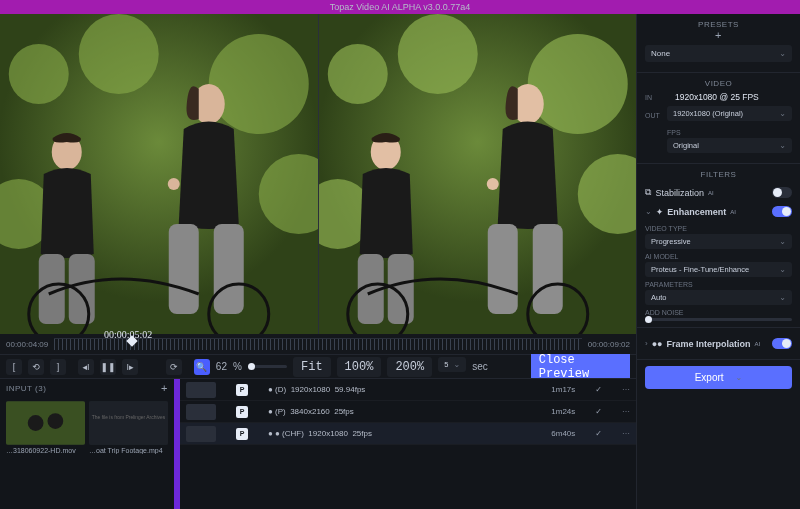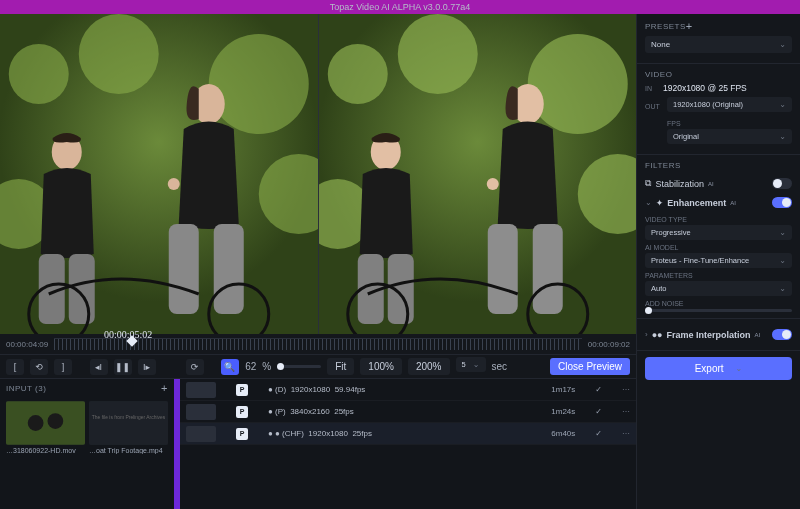--- a/index.html
+++ b/index.html
@@ -12,21 +12,21 @@
 .frame { flex: 1; position: relative; overflow: hidden; }
 .frame svg { width: 100%; height: 100%; display: block; }
 .divider-v { width: 1px; background: #2a2f3a; }
 .timeline { height: 20px; background: #14171c; display: flex; align-items: center; padding: 0 6px; gap: 6px; font-size: 8px; color: #7d8694; position: relative; }
 .ruler { flex: 1; height: 12px; position: relative; background: repeating-linear-gradient(to right, #3a4250 0 1px, transparent 1px 4px); border-top: 1px solid #2a2f3a; }
 .playhead { position: absolute; top: -2px; left: 14%; width: 8px; height: 8px; background: #e6ecf7; transform: rotate(45deg); }
 .playhead-time { position: absolute; top: -10px; left: 14%; transform: translateX(-50%); font-size: 10px; color: #dfe5f0; font-family: Liberation Serif, serif; }
 .controls { height: 24px; background: #14171c; display: flex; align-items: center; padding: 0 6px; gap: 6px; border-top: 1px solid #22262f; }
 .iconbtn { width: 18px; height: 16px; background: #1d2128; border-radius: 3px; display: flex; align-items: center; justify-content: center; cursor: pointer; color: #b5bcc9; font-size: 9px; }
 .iconbtn.blue { background: #4a5eff; color: #fff; }
-.btn { padding: 3px 8px; background: #1d2128; border-radius: 3px; font-size: 10px; cursor: pointer; color: #c7cedb; }
+.btn { padding: 3px 8px; background: #1d2128; border-radius: 3px; font-size: 12px; cursor: pointer; color: #c7cedb; font-family: Liberation Mono, monospace; }
 .btn.primary { background: #5a6fff; color: #fff; font-weight: 500; margin-left: 37px; }
 .slider { width: 44px; height: 3px; background: #2a2f3a; border-radius: 2px; position: relative; }
 .slider::after { content: ''; position: absolute; left: 0; top: -2px; width: 7px; height: 7px; background: #e6ecf7; border-radius: 50%; }
 .spacer { flex: 1; }
 .bottom { display: flex; flex: 1; min-height: 0; border-top: 1px solid #22262f; }
 .input-panel { width: 180px; background: #12151a; display: flex; flex-direction: column; border-right: 6px solid #6d28d9; }
 .panel-hdr { height: 18px; display: flex; align-items: center; justify-content: space-between; padding: 0 6px; font-size: 8px; color: #7d8694; text-transform: uppercase; letter-spacing: 0.5px; }
 .thumbs { display: flex; gap: 4px; padding: 4px 6px; flex: 1; }
 .thumb { width: 80px; display: flex; flex-direction: column; gap: 2px; }
 .thumb-img { height: 44px; background: #1d2128; border-radius: 2px; position: relative; overflow: hidden; }
@@ -37,21 +37,21 @@
 .rows { flex: 1; overflow: auto; }
 .row { display: flex; align-items: center; height: 22px; padding: 0 6px; gap: 20px; border-bottom: 1px solid #1a1d23; font-size: 8px; }
 .row-thumb { width: 30px; height: 16px; background: #2a2f3a; border-radius: 2px; }
 .badge { width: 12px; height: 12px; background: #e6ecf7; color: #14171c; border-radius: 2px; display: flex; align-items: center; justify-content: center; font-size: 7px; font-weight: 600; }
 .row-info { flex: 1; color: #b5bcc9; }
 .row-dur { color: #9aa3b2; }
 .check { color: #9aa3b2; }
 
 .sidebar { width: 164px; background: #14171c; display: flex; flex-direction: column; overflow: auto; border-left: 1px solid #22262f; }
 .sec { border-bottom: 1px solid #22262f; padding: 6px 8px; }
-.sec-title { font-size: 8px; color: #7d8694; text-transform: uppercase; letter-spacing: 0.5px; margin-bottom: 4px; display: flex; justify-content: flex-start; align-items: center; }
+.sec-title { font-size: 8px; color: #7d8694; text-transform: uppercase; letter-spacing: 0.5px; margin-bottom: 4px; display: flex; justify-content: flex-start; align-items: center; flex-direction: column; }
 .field { background: #1d2128; border-radius: 3px; padding: 4px 6px; font-size: 8px; display: flex; align-items: center; justify-content: space-between; margin-bottom: 4px; color: #c7cedb; cursor: pointer; }
 .field.small { padding: 3px 6px; font-size: 7.5px; }
 .chev { color: #6a7280; font-size: 8px; }
 .lbl { font-size: 7px; color: #6a7280; text-transform: uppercase; margin: 4px 0 2px; }
 .inlbl { width: 18px; font-size: 7px; color: #6a7280; display: inline-block; }
 .filter-row { display: flex; align-items: center; justify-content: space-between; padding: 4px 0; font-size: 9px; color: #c7cedb; }
 .filter-row .fname { display: flex; align-items: center; gap: 4px; }
 .toggle { width: 20px; height: 11px; background: #2a2f3a; border-radius: 6px; position: relative; cursor: pointer; }
 .toggle.on { background: #5a6fff; }
 .toggle::after { content: ''; position: absolute; width: 9px; height: 9px; background: #e6ecf7; border-radius: 50%; top: 1px; left: 1px; }
@@ -249,21 +249,21 @@
         <div class="field">
             <span>None</span>
             <span class="chev">⌄</span>
           </div>
       </div>
 
       <div class="sec">
         <div class="sec-title">
             <span>VIDEO</span>
           </div>
-        <div style="display:flex;align-items:center;gap:0;margin-bottom:4px">
+        <div style="display:flex;align-items:center;gap:12px;margin-bottom:4px">
           <span class="inlbl">IN</span>
           <span style="font-size:8.5px;color:#dfe5f0">1920x1080 @ 25 FPS</span>
         </div>
         <div style="display:flex;align-items:center;gap:4px">
           <span class="inlbl">OUT</span>
           <div class="field small" style="flex:1">
               <span>1920x1080 (Original)</span>
               <span class="chev">⌄</span>
             </div>
         </div>

